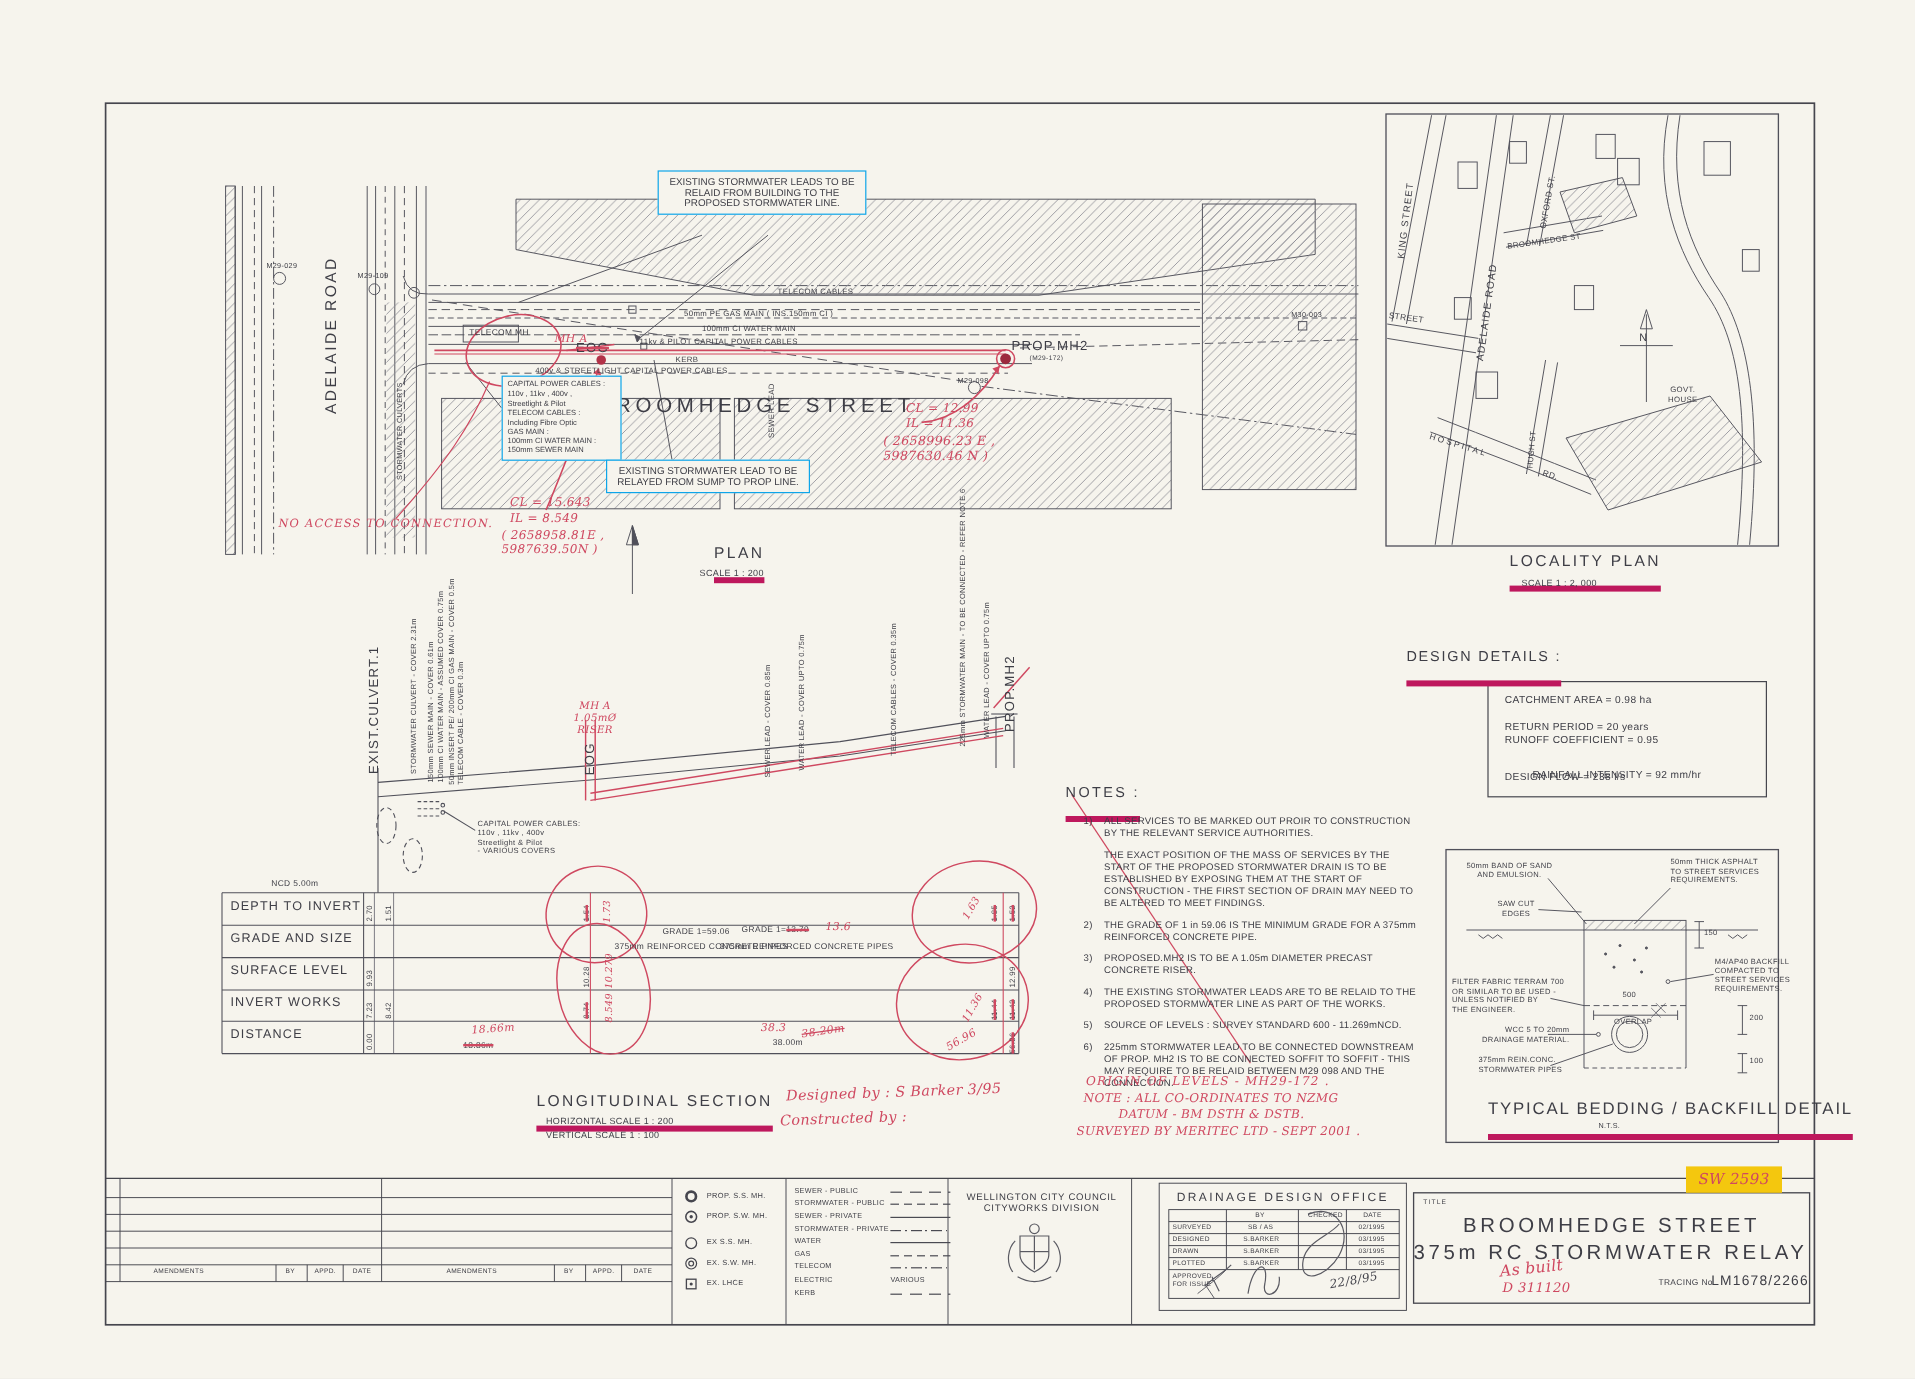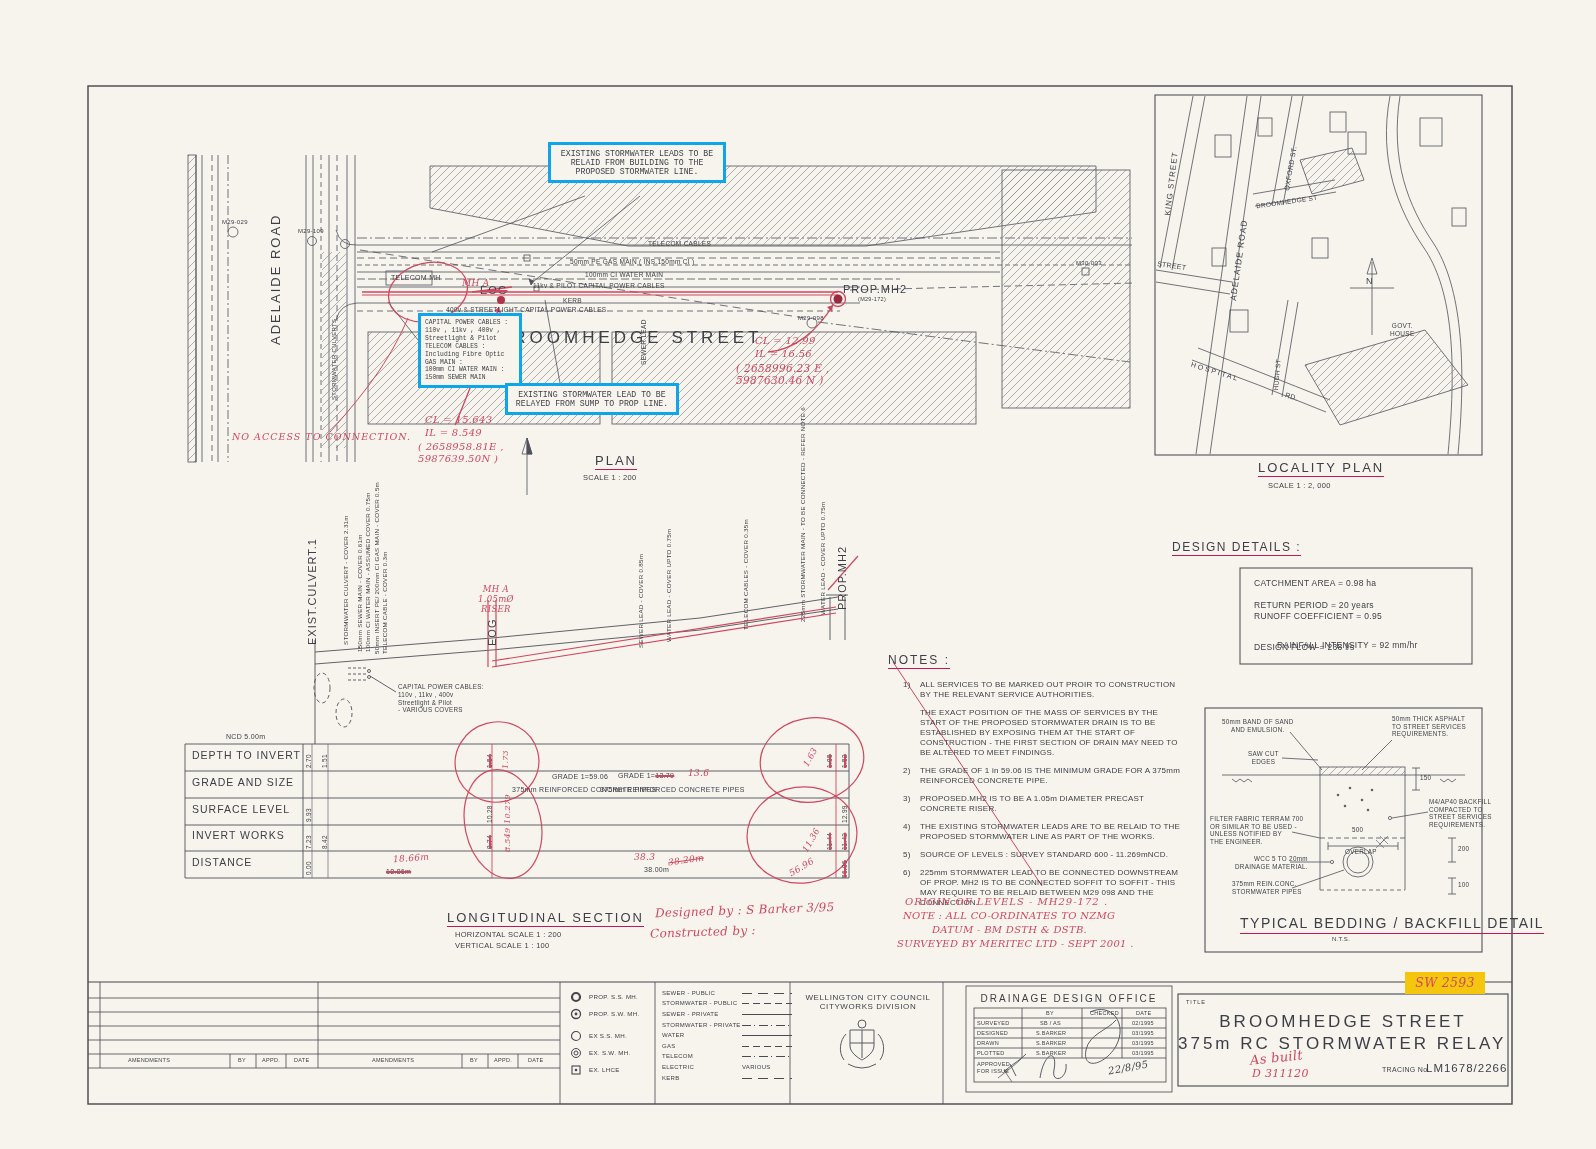--- a/index.html
+++ b/index.html
@@ -5,27 +5,27 @@
   html,body{margin:0;padding:0;background:#e9e7e1;}
   #sheet{position:relative;width:1596px;height:1149px;background:#f6f4ed;overflow:hidden;
          font-family:"Liberation Sans","DejaVu Sans",sans-serif;color:#3e3e46;}
   svg.bg{position:absolute;left:0;top:0;z-index:1;}
   .t{position:absolute;z-index:3;font-family:"Liberation Sans","DejaVu Sans",sans-serif;
      color:#3e3e46;white-space:nowrap;line-height:1.18;letter-spacing:.3px;}
   .c{text-align:center;}
   .pre{white-space:pre-line;}
   .wrap{white-space:normal;}
   .v{transform:rotate(-90deg);transform-origin:0 0;}
-  .u{border-bottom:1px solid #be185d;padding-bottom:1px;}
+  .u{border-bottom:5px solid #be185d;padding-bottom:13px;}
   .red{color:#cf4860;}
   .hand{font-family:"DejaVu Serif",serif;font-style:italic;}
   .xs{text-decoration:line-through;text-decoration-color:#cf4860;text-decoration-thickness:1.5px;}
   .rs{text-decoration:line-through;}
-  .box{position:absolute;z-index:3;border:3px solid #0ea5e9;background:#f6f4ed;color:#3e3e46;
-       text-align:center;font-family:Liberation Mono, monospace;}
+  .box{position:absolute;z-index:3;border:1px solid #0ea5e9;background:#f6f4ed;color:#3e3e46;
+       text-align:center;font-family:Liberation Sans, sans-serif;}
   .notes-list{position:absolute;z-index:3;display:flex;flex-direction:column;gap:8px;}
   .nitem{display:flex;font-size:8px;line-height:10px;letter-spacing:.2px;}
   .nnum{width:17px;flex:none;}
   .ntxt{flex:1;white-space:normal;}
   .lgrow{display:flex;align-items:center;height:10.6px;font-size:6px;}
   .lglab{width:80px;}
   .ls{display:block;width:50px;height:1px;background:#4a4a52;}
   .ls.d1{background:repeating-linear-gradient(90deg,#4a4a52 0 10px,transparent 10px 16px);}
   .ls.d2{background:repeating-linear-gradient(90deg,#4a4a52 0 7px,transparent 7px 11px);}
   .ls.dd{background:repeating-linear-gradient(90deg,#4a4a52 0 9px,transparent 9px 12px,#4a4a52 12px 13.5px,transparent 13.5px 17px);}
@@ -321,21 +321,21 @@
 GAS MAIN :
 100mm CI WATER MAIN :
 150mm SEWER MAIN</div>
 <div class="box wrap" style="left:505px;top:383px;width:158px;font-size:8.2px;padding:4px 5px;">EXISTING STORMWATER LEAD TO BE RELAYED FROM SUMP TO PROP LINE.</div>
 <div class="t red hand" style="left:425px;top:414px;font-size:10px;">CL = 15.643</div>
 <div class="t red hand" style="left:425px;top:427px;font-size:10px;">IL = 8.549</div>
 <div class="t red hand pre" style="left:418px;top:441px;font-size:10px;">( 2658958.81E ,
 5987639.50N )</div>
 <div class="t red hand" style="left:232px;top:431px;font-size:9.5px;letter-spacing:1px;">NO ACCESS TO CONNECTION.</div>
 <div class="t red hand" style="left:755px;top:335px;font-size:10px;">CL = 12.99</div>
-<div class="t red hand" style="left:755px;top:348px;font-size:10px;">IL = 16.56</div>
+<div class="t red hand" style="left:755px;top:348px;font-size:10px;">IL = 11.36</div>
 <div class="t red hand pre" style="left:736px;top:362px;font-size:10.5px;">( 2658996.23 E ,
 5987630.46 N )</div>
 <div class="t u" style="left:595px;top:453px;font-size:13px;letter-spacing:2px;">PLAN</div>
 <div class="t" style="left:583px;top:474px;font-size:7.5px;">SCALE 1 : 200</div>
 
 <div class="t" style="left:1163px;top:215px;font-size:8px;transform:rotate(-83deg);transform-origin:0 0;letter-spacing:1px;">KING STREET</div>
 <div class="t" style="left:1228px;top:300px;font-size:8.5px;transform:rotate(-82deg);transform-origin:0 0;letter-spacing:1px;">ADELAIDE ROAD</div>
 <div class="t" style="left:1283px;top:190px;font-size:7px;transform:rotate(-80deg);transform-origin:0 0;">OXFORD ST.</div>
 <div class="t" style="left:1256px;top:198px;font-size:6.5px;transform:rotate(-8deg);">BROOMHEDGE ST</div>
 <div class="t" style="left:1157px;top:262px;font-size:7px;transform:rotate(8deg);">STREET</div>

